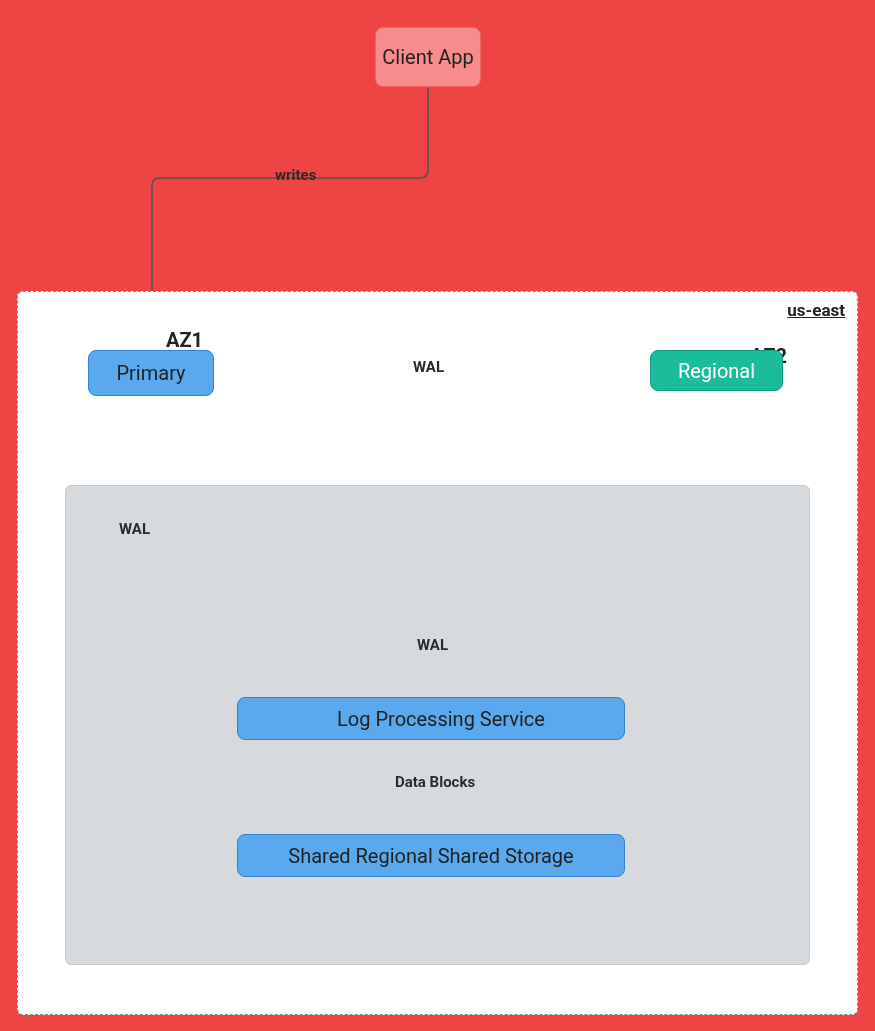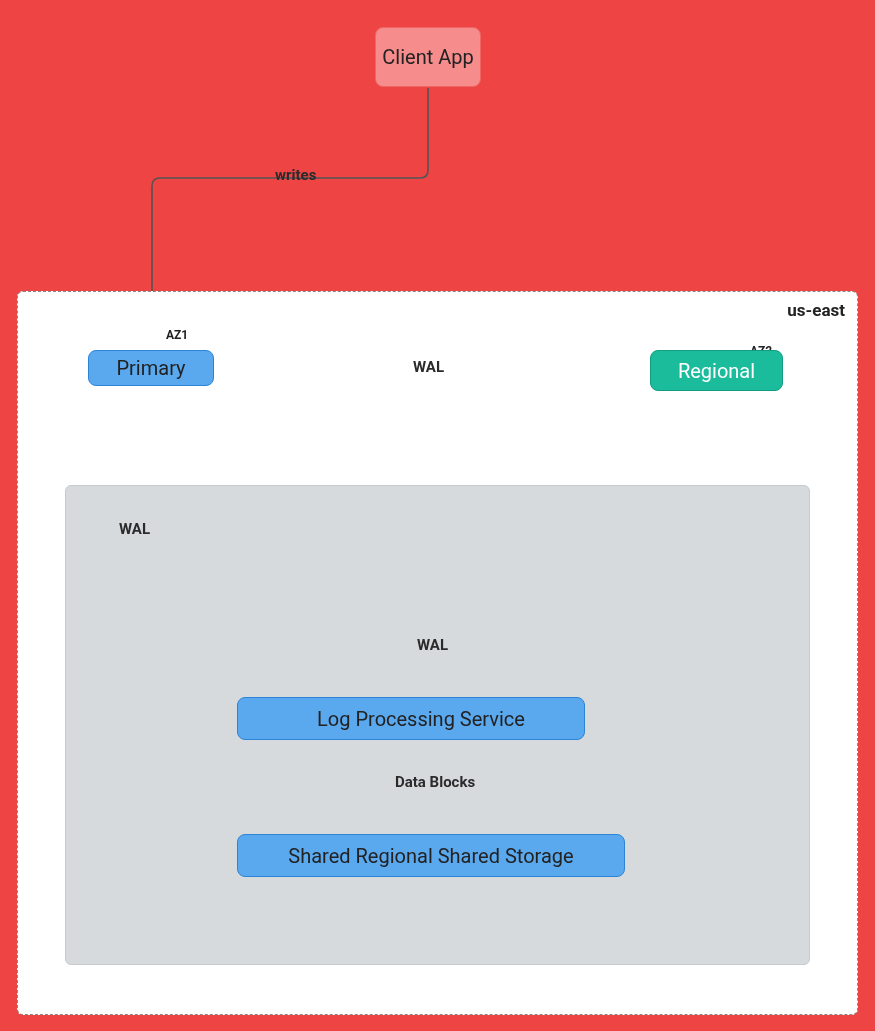--- a/index.html
+++ b/index.html
@@ -51,25 +51,26 @@
     background: #fff;
     border: 1px dashed #888;
     border-radius: 6px;
     box-sizing: border-box;
   }
   .region-label {
     position: absolute;
     font-weight: 700;
     font-size: 17px;
     color: #222;
+    text-decoration: underline;
   }
   .az-label {
     position: absolute;
     font-weight: 700;
-    font-size: 12px;
+    font-size: 20px;
     color: #222;
   }
   
   .storage-group {
     position: absolute;
     background: #d7dadd;
     border: 1px solid #c8cbce;
     border-radius: 6px;
     box-sizing: border-box;
   }
@@ -121,32 +122,32 @@
     <span>Client App</span>
   </div>
 
   <div class="region" style="left:17px; top:291px; width:841px; height:724px;">
     <div class="region-label" style="right:12px; top:8px;">us-east</div>
 
     <div class="az-label" style="left:148px; top:36px;">AZ1</div>
     <div class="az-label" style="left:732px; top:52px;">AZ2</div>
   </div>
 
-  <div class="node primary" style="left:88px; top:350px; width:126px; height:36px;justify-content:center;">
+  <div class="node primary" style="left:88px; top:350px; width:126px; height:46px;justify-content:center;">
     <span>Primary</span>
   </div>
 
   <div class="node replica" style="left:650px; top:350px; width:133px; height:41px;">
     <span>Regional</span>
   </div>
 
   <div class="storage-group" style="left:65px; top:485px; width:745px; height:480px;"></div>
 
 
-  <div class="node bluebox" style="left:237px; top:697px; width:348px; height:43px;padding-left:20px;">
+  <div class="node bluebox" style="left:237px; top:697px; width:388px; height:43px;padding-left:20px;">
     <span>Log Processing Service</span>
   </div>
 
   <div class="node bluebox" style="left:237px; top:834px; width:388px; height:43px;">
     <span>Shared Regional Shared Storage</span>
   </div>
 
   <div class="edge-label" style="left:275px; top:166px;">writes</div>
 
   <div class="edge-label on-white" style="left:409px; top:358px;">WAL</div>

